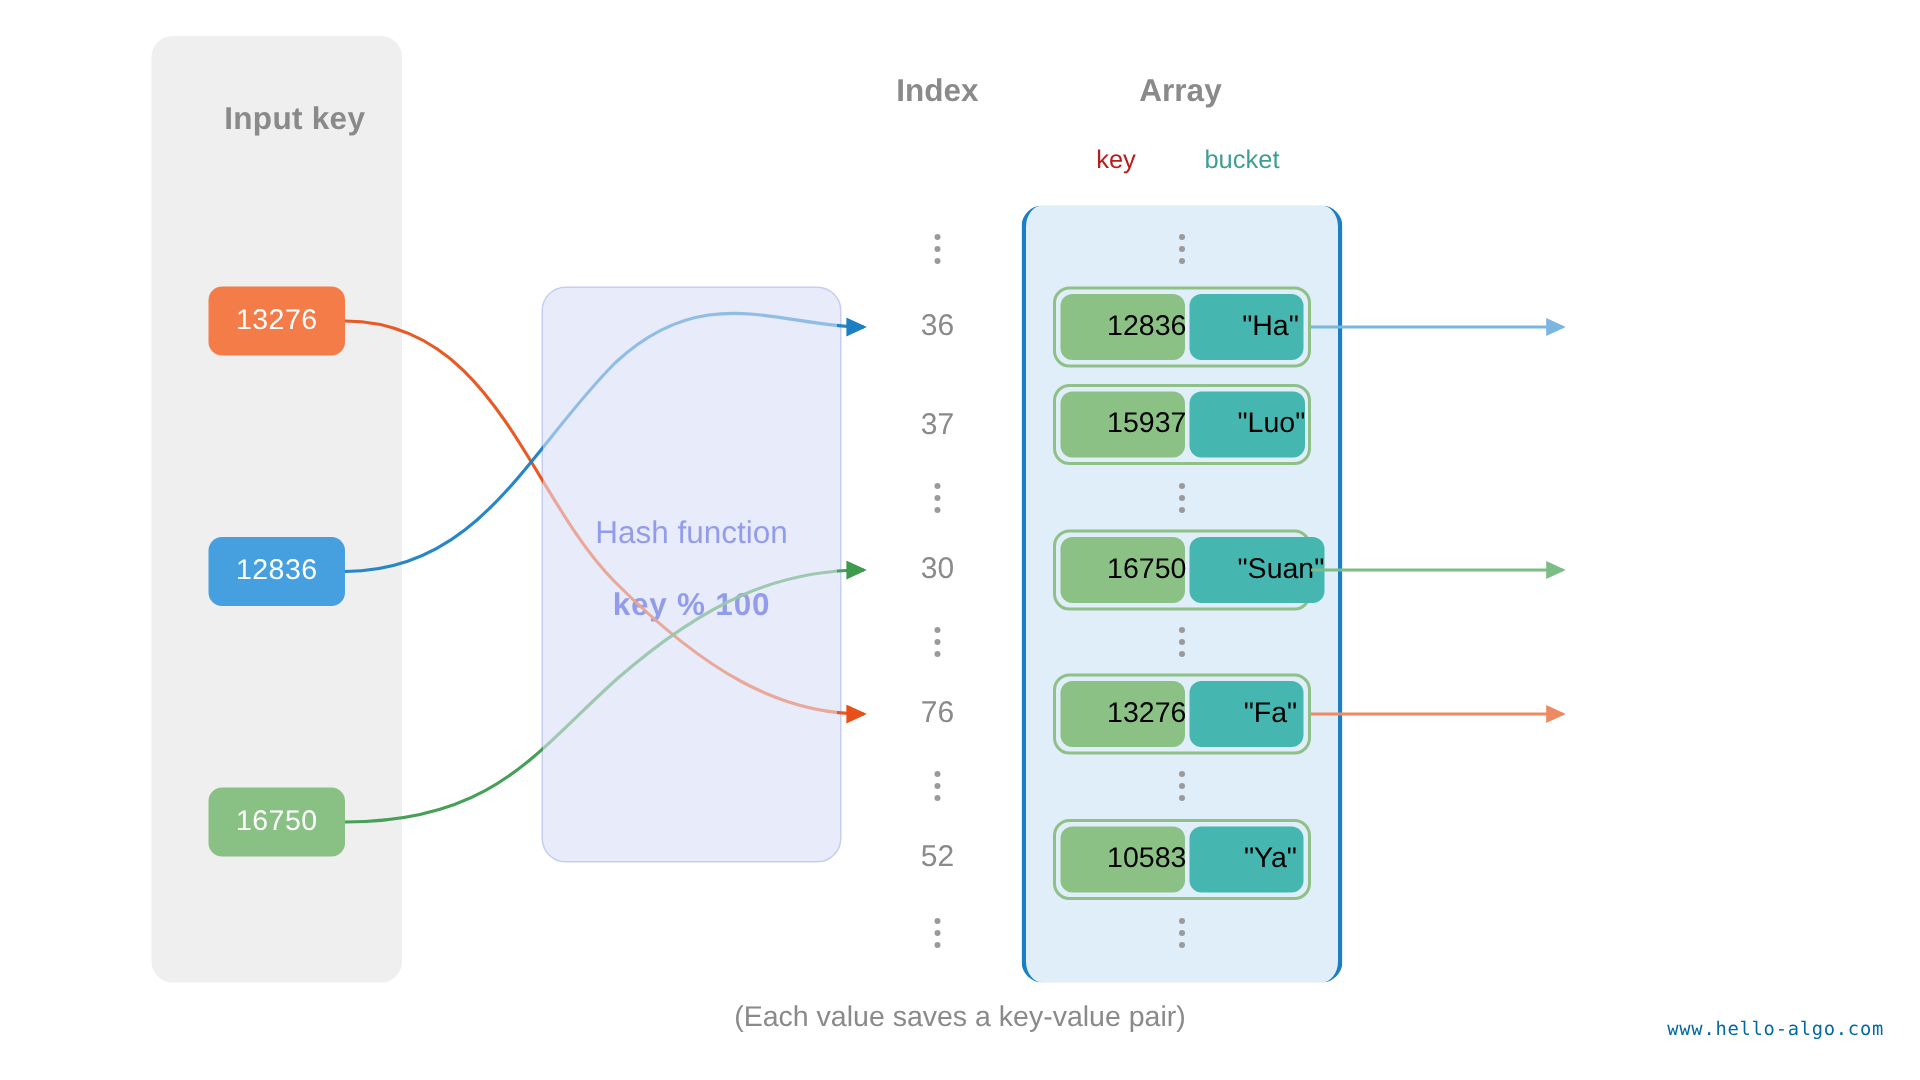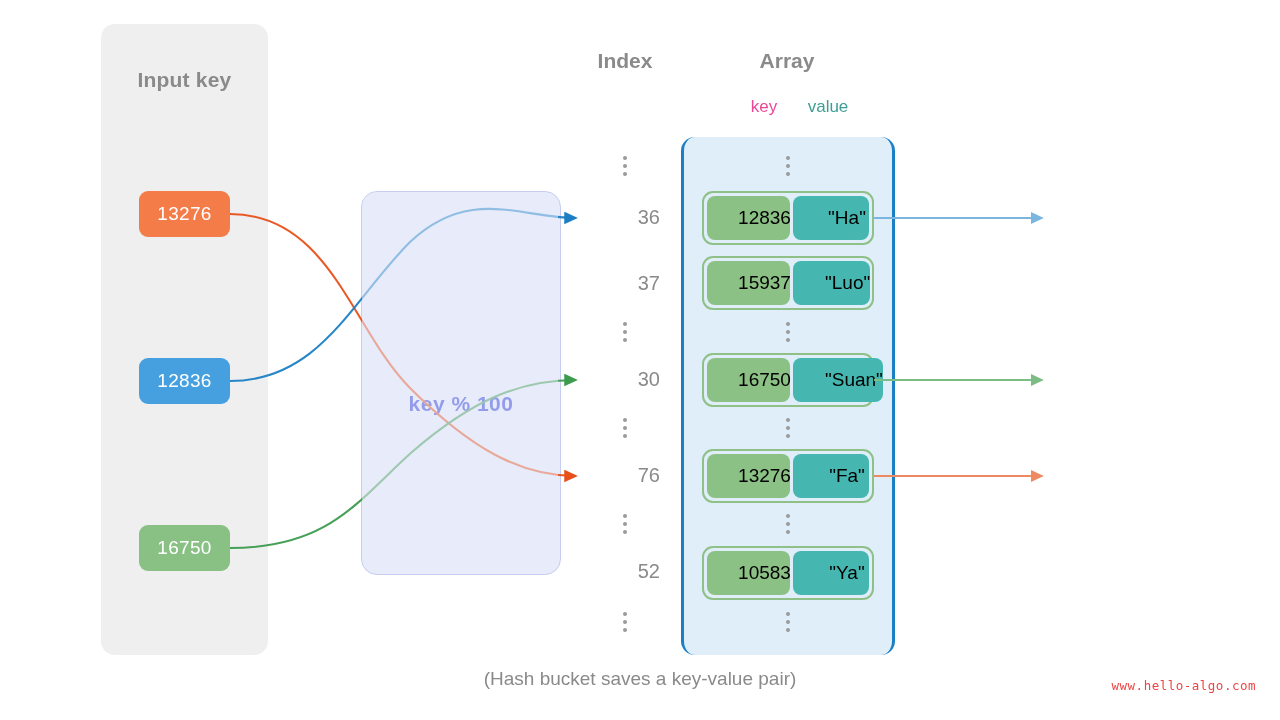--- a/index.html
+++ b/index.html
@@ -27,41 +27,42 @@
 
   .panel-title {
     position: absolute;
     width: 100%;
     top: 44px;
     text-align: center;
     font-size: 21px;
     font-weight: bold;
     color: #8a8a8a;
     letter-spacing: .2px;
+    padding-left: 12px;
   }
 
   
   .col-head {
     position: absolute;
     font-size: 21px;
     font-weight: bold;
     color: #8a8a8a;
     text-align: center;
     white-space: nowrap;
   }
   #head-index { left: 565px; top: 49px; width: 120px; }
   #head-array { left: 727px; top: 49px; width: 120px; }
 
   .sub-head {
     position: absolute;
     font-size: 17px;
     text-align: center;
     white-space: nowrap;
   }
-  #sub-key   { left: 724px; top: 97px; width: 80px; color: #ec4899; }
+  #sub-key   { left: 704px; top: 97px; width: 80px; color: #b91c1c; }
   #sub-value { left: 788px; top: 97px; width: 80px; color: #3e9e96; }
 
   
   .pill {
     position: absolute;
     display: flex;
     align-items: center;
     justify-content: center;
     border-radius: 9px;
     color: #ffffff;
@@ -93,21 +94,21 @@
     white-space: nowrap;
   }
   #hash-name { top: 152px; font-size: 21px; }
   #hash-expr { top: 200px; font-size: 21px; font-weight: bold; letter-spacing: .5px; }
 
   
   .index-cell {
     position: absolute;
     left: 590px;
     width: 70px;
-    text-align: right;
+    text-align: center;
     font-size: 20px;
     color: #8a8a8a;
   }
   .dots-v {
     position: absolute;
     width: 70px;
     display: flex;
     flex-direction: column;
     align-items: center;
     gap: 4px;
@@ -188,44 +189,45 @@
     width: 1280px;
     text-align: center;
     font-size: 19px;
     color: #8a8a8a;
   }
   #watermark {
     position: absolute;
     right: 24px; top: 678px;
     font-family: "DejaVu Sans Mono", monospace;
     font-size: 12.5px;
-    color: #ef4444;
+    color: #0369a1;
     letter-spacing: .5px;
   }
 </style>
 </head>
 <body>
 
 <div id="stage">
 
   <div class="panel" id="panel-input">
     <div class="panel-title">Input key</div>
   </div>
 
 
   <div class="col-head" id="head-index">Index</div>
   <div class="col-head" id="head-array">Array</div>
   <div class="sub-head" id="sub-key">key</div>
-  <div class="sub-head" id="sub-value">value</div>
+  <div class="sub-head" id="sub-value">bucket</div>
 
   <div class="pill orange" id="in-13276">13276</div>
   <div class="pill blue" id="in-12836">12836</div>
   <div class="pill green" id="in-16750">16750</div>
 
   <div id="hash-box">
+    <div class="hash-label" id="hash-name">Hash function</div>
     <div class="hash-label" id="hash-expr">key % 100</div>
   </div>
 
   <div class="dots-v" style="left:590px; top:156px;">
       <i></i>
       <i></i>
       <i></i>
     </div>
   <div class="index-cell" style="top:206px;">36</div>
   <div class="index-cell" style="top:272px;">37</div>
@@ -359,16 +361,16 @@
 
     <line x1="655" y1="218" x2="874" y2="218" stroke="url(#fade-blue)" stroke-width="2"></line>
     <line x1="655" y1="380" x2="874" y2="380" stroke="url(#fade-green)" stroke-width="2"></line>
     <line x1="655" y1="476" x2="874" y2="476" stroke="url(#fade-orange)" stroke-width="2"></line>
 
     <line x1="874" y1="218" x2="1042" y2="218" stroke="#7ab6e0" stroke-width="2" marker-end="url(#ah-blue-l)"></line>
     <line x1="874" y1="380" x2="1042" y2="380" stroke="#7cbd86" stroke-width="2" marker-end="url(#ah-green-l)"></line>
     <line x1="874" y1="476" x2="1042" y2="476" stroke="#ee8a62" stroke-width="2" marker-end="url(#ah-orange-l)"></line>
   </svg>
 
-  <div id="caption">(Hash bucket saves a key-value pair)</div>
+  <div id="caption">(Each value saves a key-value pair)</div>
   <div id="watermark">www.hello-algo.com</div>
 
 </div>
 
 </body></html>

